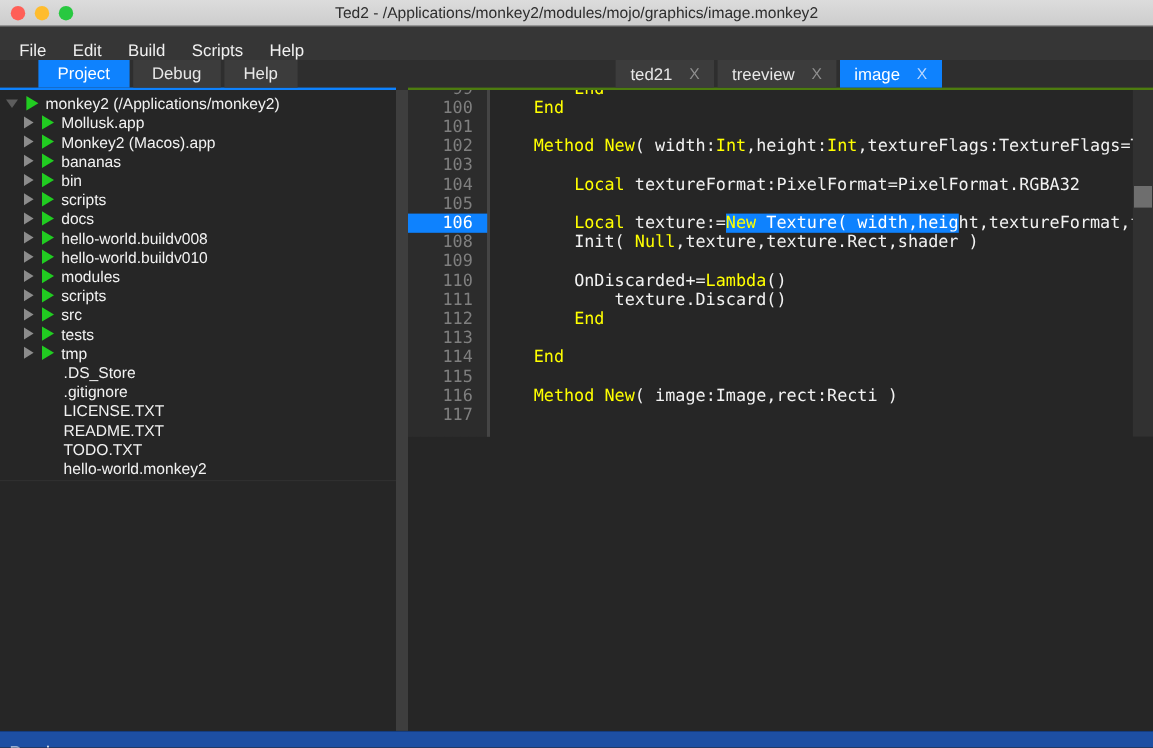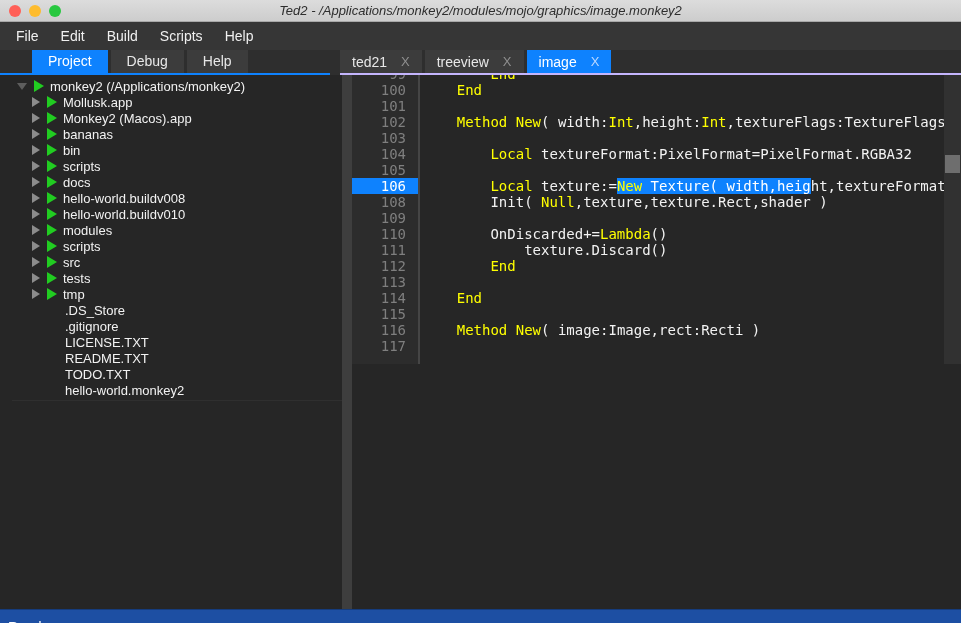--- a/index.html
+++ b/index.html
@@ -10,40 +10,40 @@
     -webkit-font-smoothing:antialiased;
   }
   
   .titlebar { position:relative; height:22px; background:linear-gradient(#dcdcdc,#cdcdcd);
     border-bottom:1px solid #a8a8a8; }
   .lights { position:absolute; left:9px; top:5px; display:flex; gap:8px; }
   .light { width:12px; height:12px; border-radius:50%; display:inline-block; }
   .light.red { background:#ff5f57; }
   .light.yellow { background:#febc2e; }
   .light.green { background:#28c840; }
-  .title { text-align:center; font-size:13px; line-height:21px; color:#2e2e2e;font-style:italic; }
-  
-  .menubar { height:28px; background:#363636; display:flex; align-items:center;
+  .title { text-align:center; font-size:13px; line-height:21px; color:#2e2e2e; }
+  
+  .menubar { height:28px; background:#363636; display:flex; align-items:flex-end;
     padding-left:8px; }
   .menu-item { color:#f0f0f0; font-size:14px; padding:0 8px; margin-right:6px; }
   
   .tabrow { height:25px; display:flex; background:#2e2e2e; }
   .left-tabzone { width:330px; display:flex; border-bottom:2px solid #0e82fe;padding-left:32px; }
   .tab-gap { width:10px; background:#2e2e2e; }
-  .right-tabzone { flex:1; display:flex; border-bottom:2px solid #c4b5fd; min-width:0; }
+  .right-tabzone { flex:1; display:flex; border-bottom:2px solid #4d7c0f; min-width:0;justify-content:center; }
   .tab { height:23px; line-height:23px; padding:0 16px; background:#3c3c3c;
     color:#e8e8e8; font-size:14px; margin-right:3px; white-space:nowrap; }
   .tab.active { background:#0e82fe; color:#ffffff; }
   .etab { display:flex; align-items:center; gap:14px; height:23px; padding:0 12px;
     background:#3c3c3c; color:#e8e8e8; font-size:14px; margin-right:3px; }
   .etab.active { background:#0e82fe; color:#fff; }
   .etab .close { color:#8f8f8f; font-size:13px; }
   .etab.active .close { color:#b9d7ff; }
   
-  .main { display:flex; height:534px;padding-left:12px; }
+  .main { display:flex; height:534px; }
   .left-panel { width:330px; background:#262626; overflow:hidden; }
   .splitter { width:10px; background:#3e3e3e; }
   .right-panel { flex:1; min-width:0; display:flex; flex-direction:row; background:#262626; }
   
   .tree { padding-top:3px; font-size:13px; color:#f2f2f2; }
   .trow { height:16px; display:flex; align-items:center; white-space:nowrap; }
   .exp-down { width:0; height:0; border-left:5px solid transparent;
     border-right:5px solid transparent; border-top:7px solid #5d5d5d;
     margin-left:5px; flex:none; }
   .exp-right { width:0; height:0; border-top:5px solid transparent;

